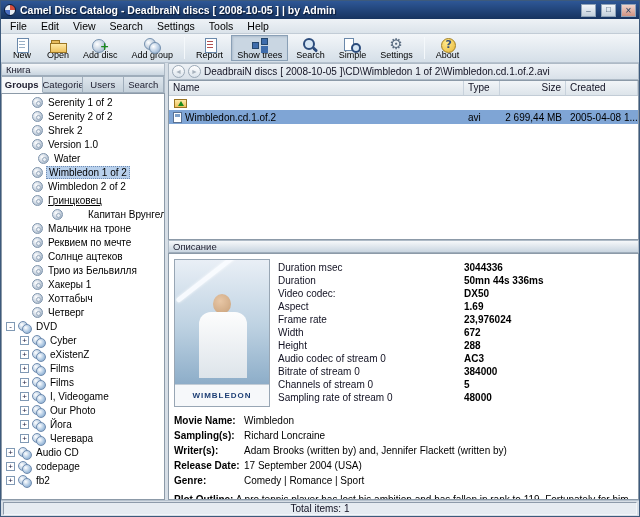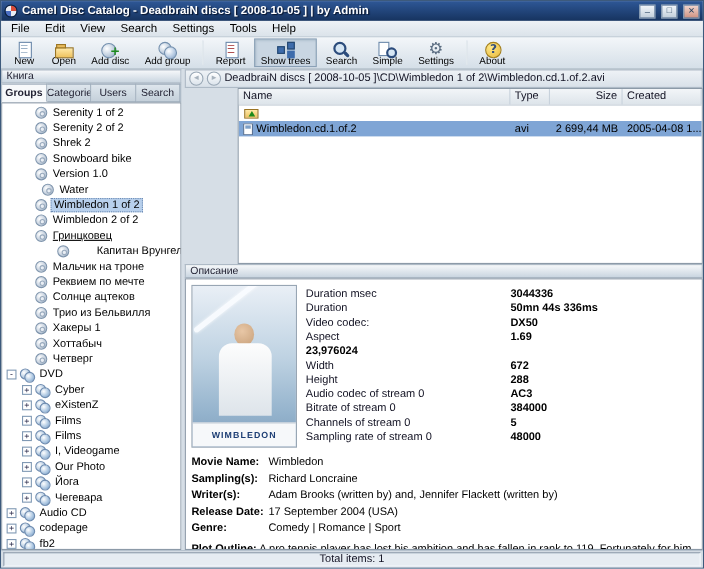--- a/index.html
+++ b/index.html
@@ -75,21 +75,21 @@
   .splitter { width:3px; flex:0 0 3px; background:#d6dee6; }
 
   
   .rightside { flex:1; display:flex; flex-direction:column; min-width:0; min-height:0; }
   .crumbbar { height:17px; flex:0 0 17px; display:flex; align-items:center; gap:3px; padding:0 3px; background:linear-gradient(#eef2f6,#d9e1e9); border:1px solid #aebac6; }
   .nav-btn { width:13px; height:13px; flex:0 0 13px; border-radius:50%; border:1px solid #9aa8b6; background:linear-gradient(#ffffff,#dce4ec); color:#a7b2bd; font-size:7px; display:flex; align-items:center; justify-content:center; }
   .nav-back::before { content:"◄"; }
   .nav-fwd::before { content:"►"; }
   .crumb-text { font-size:10px; white-space:nowrap; overflow:hidden; text-overflow:ellipsis; color:#112; }
 
-  .filepanel { flex:0 0 160px; display:flex; flex-direction:column; background:#fff; border:1px solid #8c9aa8; min-height:0;margin-left:48px; }
+  .filepanel { flex:0 0 160px; display:flex; flex-direction:column; background:#fff; border:1px solid #8c9aa8; min-height:0; }
   .ft-header { height:15px; flex:0 0 15px; display:flex; background:linear-gradient(#f2f5f8,#dde4ea); border-bottom:1px solid #c2ccd6; }
   .ft-header .col { border-right:1px solid #c8d2dc; font-size:10px; line-height:14px; padding:0 4px; color:#112; }
   .ft-body { flex:1; overflow:hidden; }
   .file-row { display:flex; height:14px; align-items:center; }
   .file-row .col { font-size:10px; padding:0 4px; white-space:nowrap; overflow:hidden; }
   .file-row.selected { background:#7fa5d5; }
   .col-0 { flex:1; display:flex; align-items:center; gap:3px; min-width:0; }
   .col-1 { width:36px; flex:0 0 36px; }
   .col-2 { width:66px; flex:0 0 66px; text-align:right; }
   .col-3 { width:72px; flex:0 0 72px; }
@@ -212,25 +212,20 @@
             <span class="tree-label">Serenity 2 of 2</span>
           </div>
           <div class="tree-row" style="padding-left: 18px;">
             <span class="expander hidden"></span>
             <span class="disc-icon"></span>
             <span class="tree-label">Shrek 2</span>
           </div>
           <div class="tree-row" style="padding-left: 18px;">
             <span class="expander hidden"></span>
             <span class="disc-icon"></span>
-            <span class="tree-label">Snowboard bike</span>
-          </div>
-          <div class="tree-row" style="padding-left: 18px;">
-            <span class="expander hidden"></span>
-            <span class="disc-icon"></span>
             <span class="tree-label">Version 1.0</span>
           </div>
           <div class="tree-row" style="padding-left: 24px;">
             <span class="expander hidden"></span>
             <span class="disc-icon"></span>
             <span class="tree-label">Water</span>
           </div>
           <div class="tree-row" style="padding-left: 18px;">
             <span class="expander hidden"></span>
             <span class="disc-icon"></span>
@@ -410,20 +405,21 @@
               </div>
               <div class="tech-row">
                 <span class="tech-label">Video codec:</span>
                 <span class="tech-value">DX50</span>
               </div>
               <div class="tech-row">
                 <span class="tech-label">Aspect</span>
                 <span class="tech-value">1.69</span>
               </div>
               <div class="tech-row">
+                <span class="tech-label">Frame rate</span>
                 <span class="tech-value">23,976024</span>
               </div>
               <div class="tech-row">
                 <span class="tech-label">Width</span>
                 <span class="tech-value">672</span>
               </div>
               <div class="tech-row">
                 <span class="tech-label">Height</span>
                 <span class="tech-value">288</span>
               </div>

